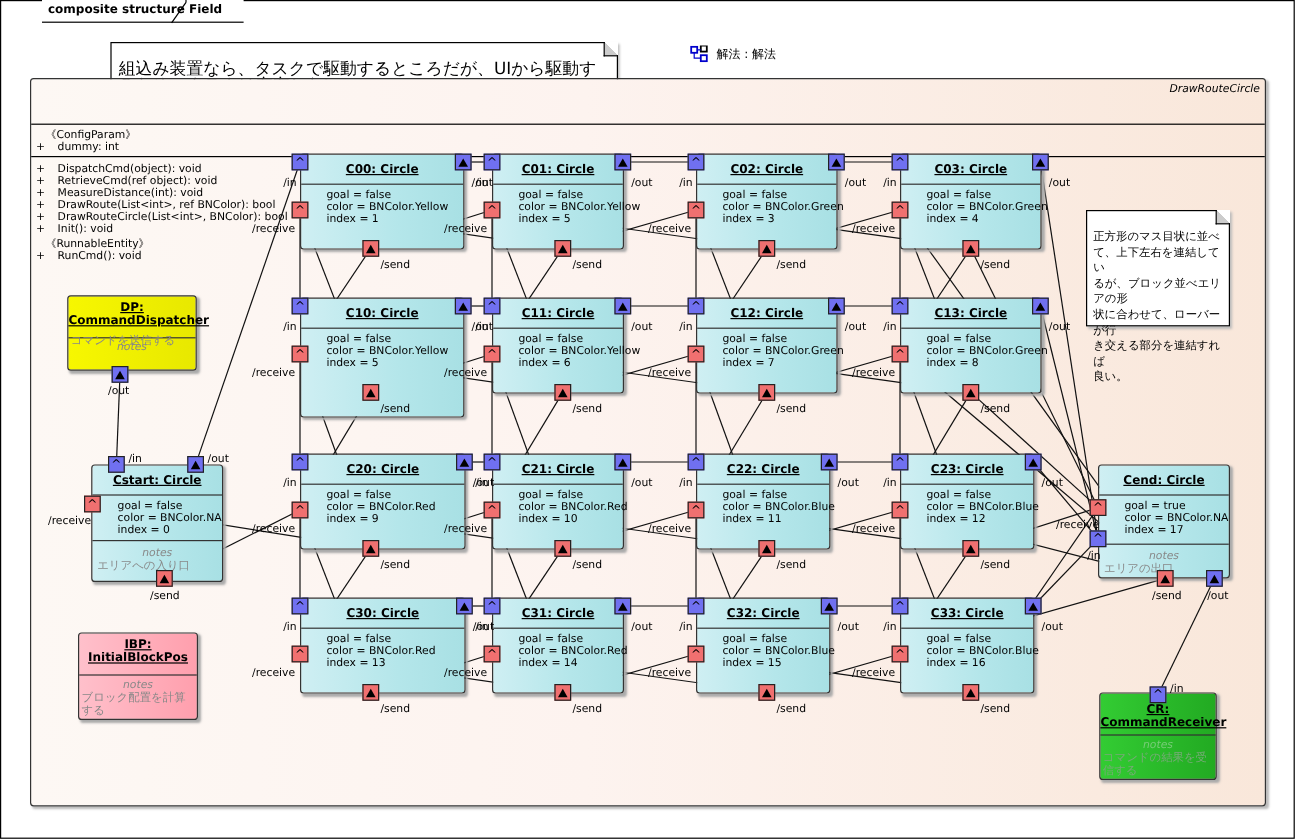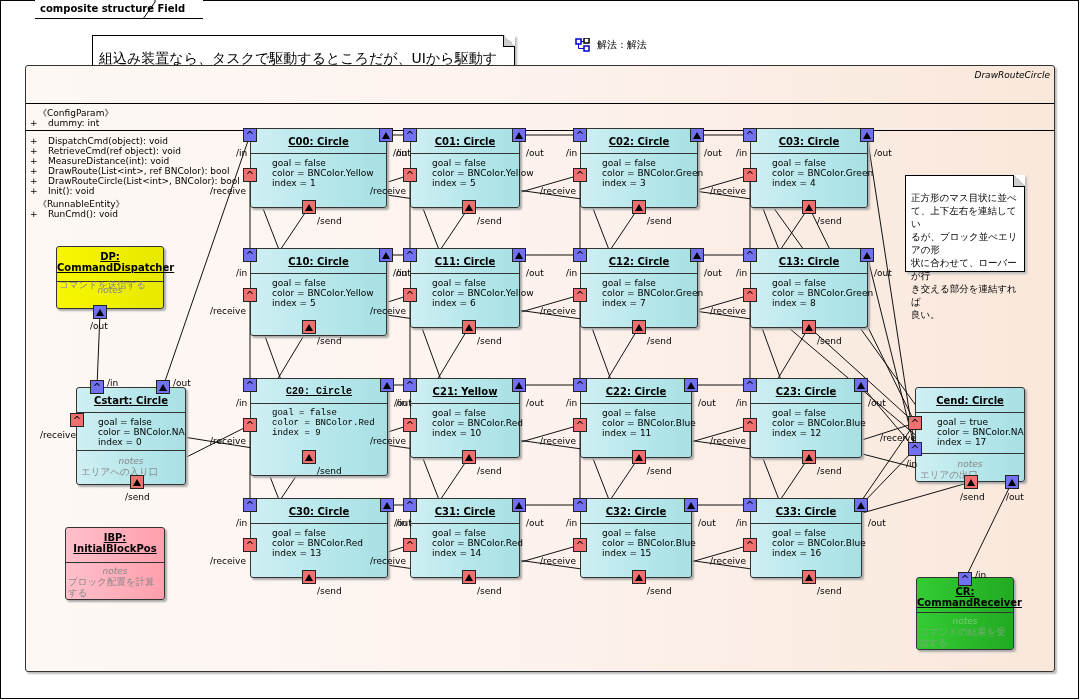--- a/index.html
+++ b/index.html
@@ -223,21 +223,21 @@
     </div>
     <div class="part" style="left: 750px; top: 128px; width: 118px; height: 80px;">
       <div class="ptitle">C03: Circle</div>
       <div class="psep" style="top:24px;"></div>
       <div class="attrs" style="top:29px;">
         <div>goal = false</div>
         <div>color = BNColor.Green</div>
         <div>index = 4</div>
       </div>
     </div>
-    <div class="part" style="left: 250px; top: 248px; width: 137px; height: 88px;">
+    <div class="part" style="left: 250px; top: 248px; width: 137px; height: 100px;">
       <div class="ptitle">C10: Circle</div>
       <div class="psep" style="top:24px;"></div>
       <div class="attrs" style="top:29px;">
         <div>goal = false</div>
         <div>color = BNColor.Yellow</div>
         <div>index = 5</div>
       </div>
     </div>
     <div class="part" style="left: 410px; top: 248px; width: 110px; height: 80px;">
       <div class="ptitle">C11: Circle</div>
@@ -259,31 +259,31 @@
     </div>
     <div class="part" style="left: 750px; top: 248px; width: 118px; height: 80px;">
       <div class="ptitle">C13: Circle</div>
       <div class="psep" style="top:24px;"></div>
       <div class="attrs" style="top:29px;">
         <div>goal = false</div>
         <div>color = BNColor.Green</div>
         <div>index = 8</div>
       </div>
     </div>
-    <div class="part" style="left: 250px; top: 378px; width: 138px; height: 98px; font-family: Liberation Mono, monospace;">
+    <div class="part" style="left: 250px; top: 378px; width: 138px; height: 80px;">
       <div class="ptitle">C20: Circle</div>
       <div class="psep" style="top:24px;"></div>
       <div class="attrs" style="top:29px;">
         <div>goal = false</div>
         <div>color = BNColor.Red</div>
         <div>index = 9</div>
       </div>
     </div>
     <div class="part" style="left: 410px; top: 378px; width: 110px; height: 80px;">
-      <div class="ptitle">C21: Yellow</div>
+      <div class="ptitle">C21: Circle</div>
       <div class="psep" style="top:24px;"></div>
       <div class="attrs" style="top:29px;">
         <div>goal = false</div>
         <div>color = BNColor.Red</div>
         <div>index = 10</div>
       </div>
     </div>
     <div class="part" style="left: 580px; top: 378px; width: 112px; height: 80px;">
       <div class="ptitle">C22: Circle</div>
       <div class="psep" style="top:24px;"></div>

